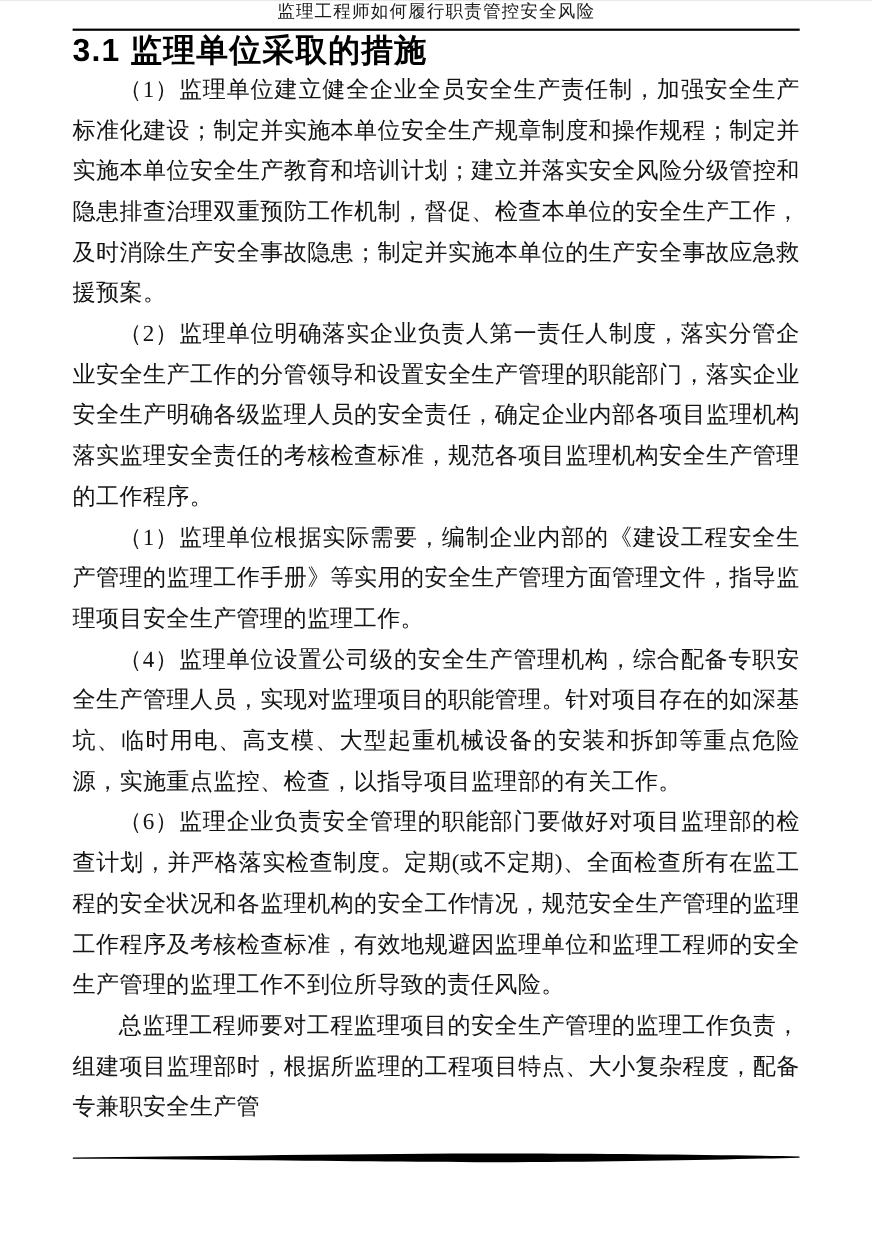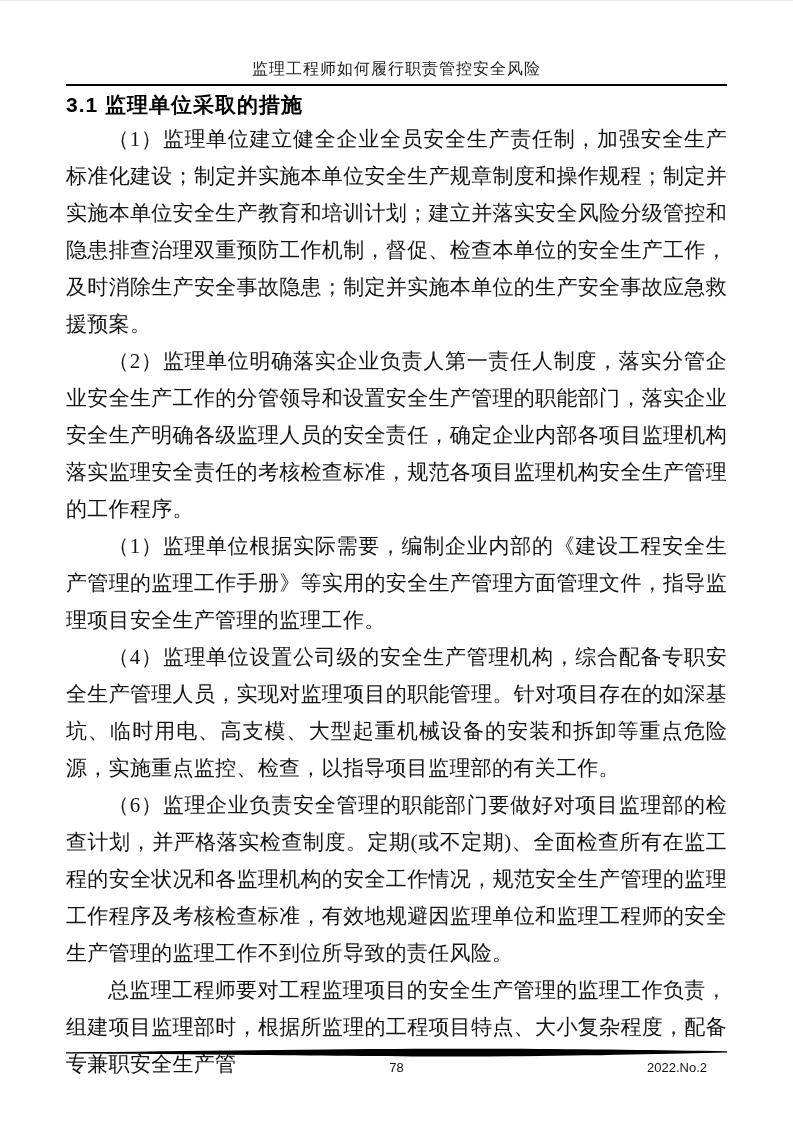--- a/index.html
+++ b/index.html
@@ -18,39 +18,38 @@
   }
 
   .content {
     position: absolute;
     left: 66px;
     right: 66px;
     top: 0;
   }
 
   .running-header {
-    padding-top: 58px;
     text-align: center;
     font-size: 16px;
     line-height: 20px;
     color: #1a1a1a;
     letter-spacing: 1px;
   }
 
   .header-rule {
     margin-top: 5px;
     border: none;
     border-top: 2px solid #000000;
     height: 0;
   }
 
   .section-heading {
     font-family: "Liberation Sans", "DejaVu Sans", sans-serif;
     font-weight: bold;
-    font-size: 21px;
+    font-size: 29px;
     line-height: 27px;
     color: #000000;
     margin: 5px 0 3px 0;
     letter-spacing: 1px;
   }
 
   .section-heading.second {
     margin-top: 5px;
   }
 
@@ -116,18 +115,14 @@
 
 
     <p class="body-paragraph">总监理工程师要对工程监理项目的安全生产管理的监理工作负责，组建项目监理部时，根据所监理的工程项目特点、大小复杂程度，配备专兼职安全生产管</p>
 
   </div>
 
   <div class="footer">
     <svg class="footer-bar" viewBox="0 0 661 12" preserveAspectRatio="none" aria-hidden="true">
       <path d="M0,5.2 C120,4.2 260,1.9 370,1.7 C470,1.5 580,2.9 661,4.3 L661,5.5 C600,6.9 500,9.3 400,9.5 C300,9.7 130,6.9 0,6.5 Z" fill="#000000"></path>
     </svg>
-    <div class="footer-row">
-      <span class="page-number">78</span>
-      <span class="issue-label">2022.No.2</span>
-    </div>
   </div>
 </div>
 
 </body></html>

